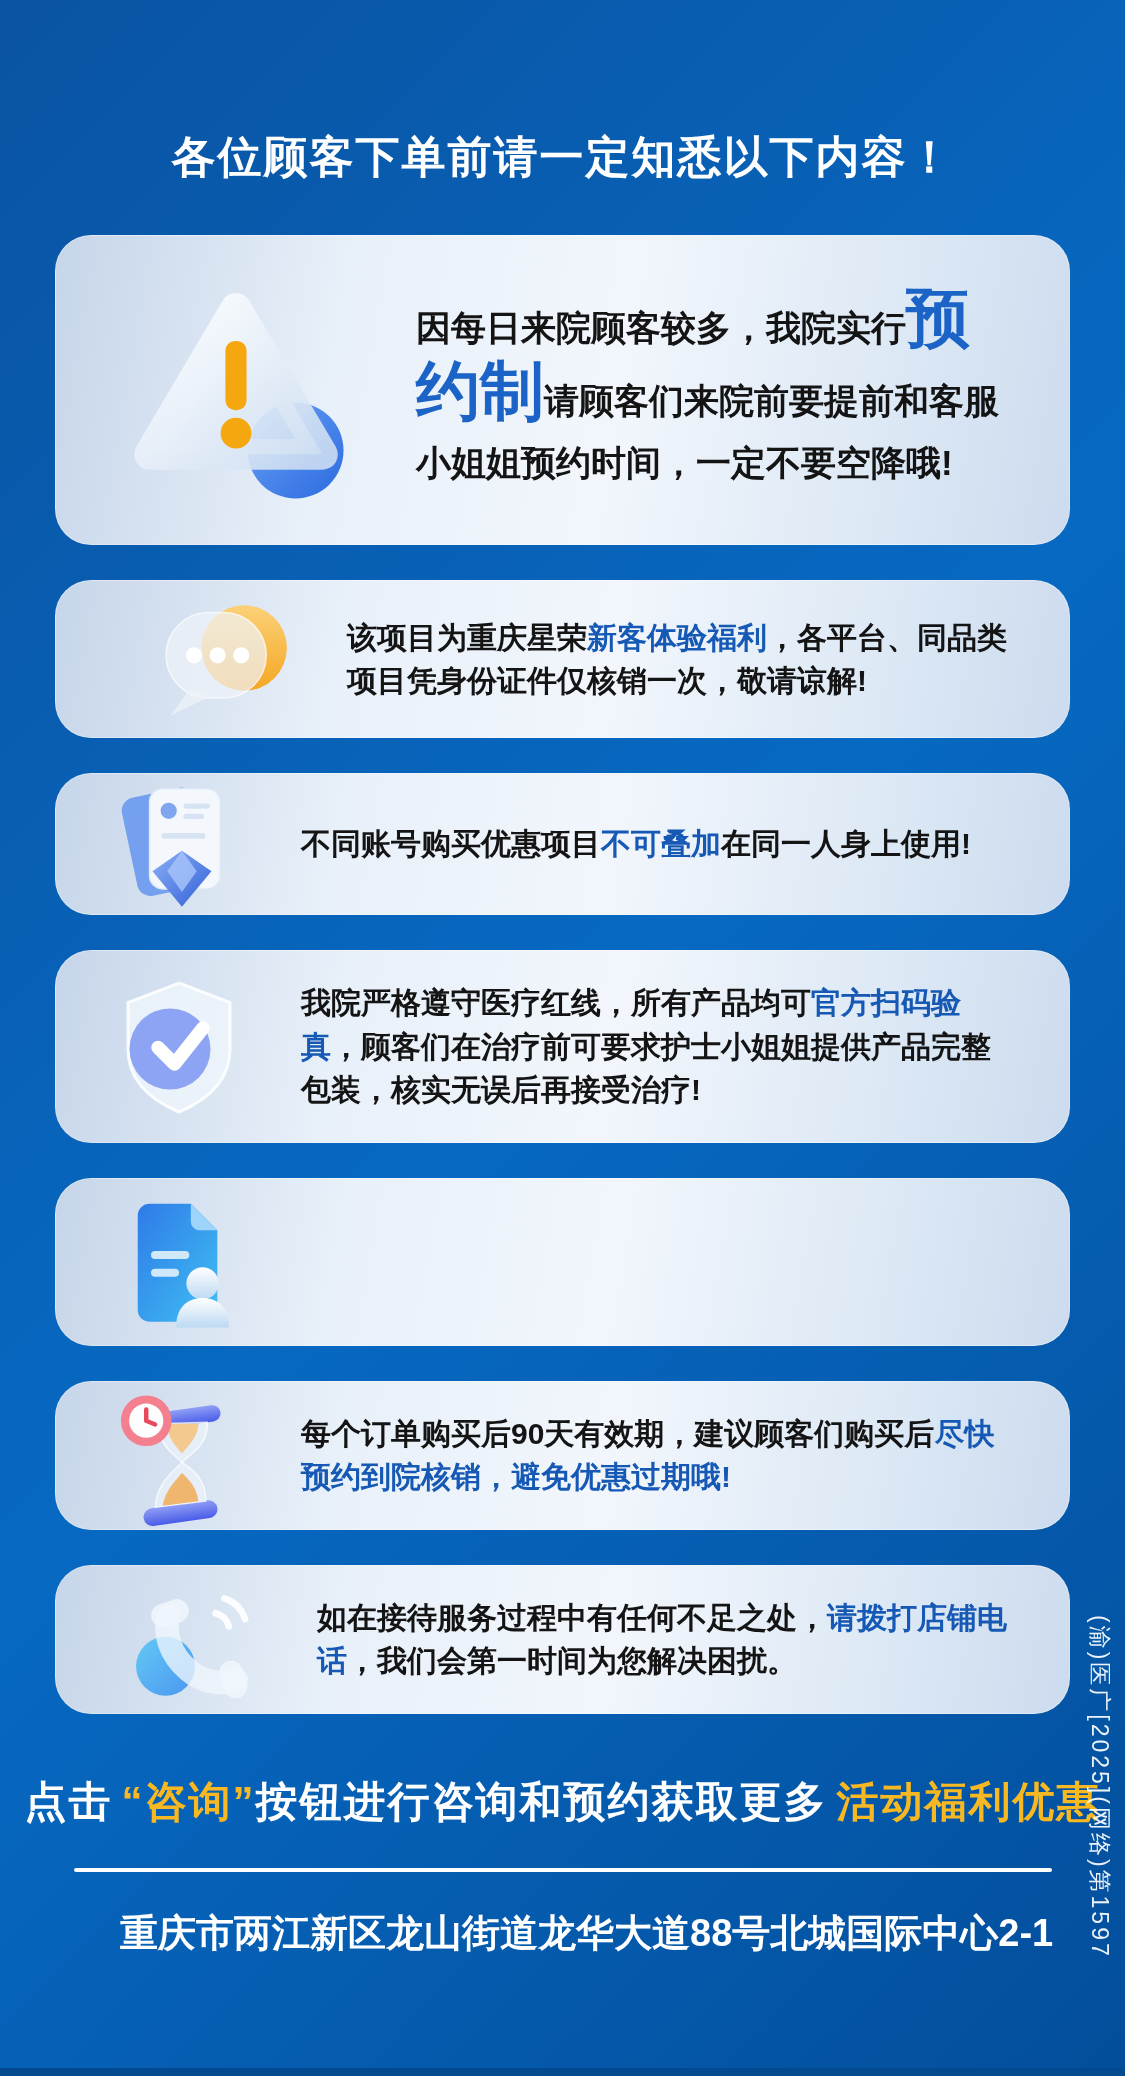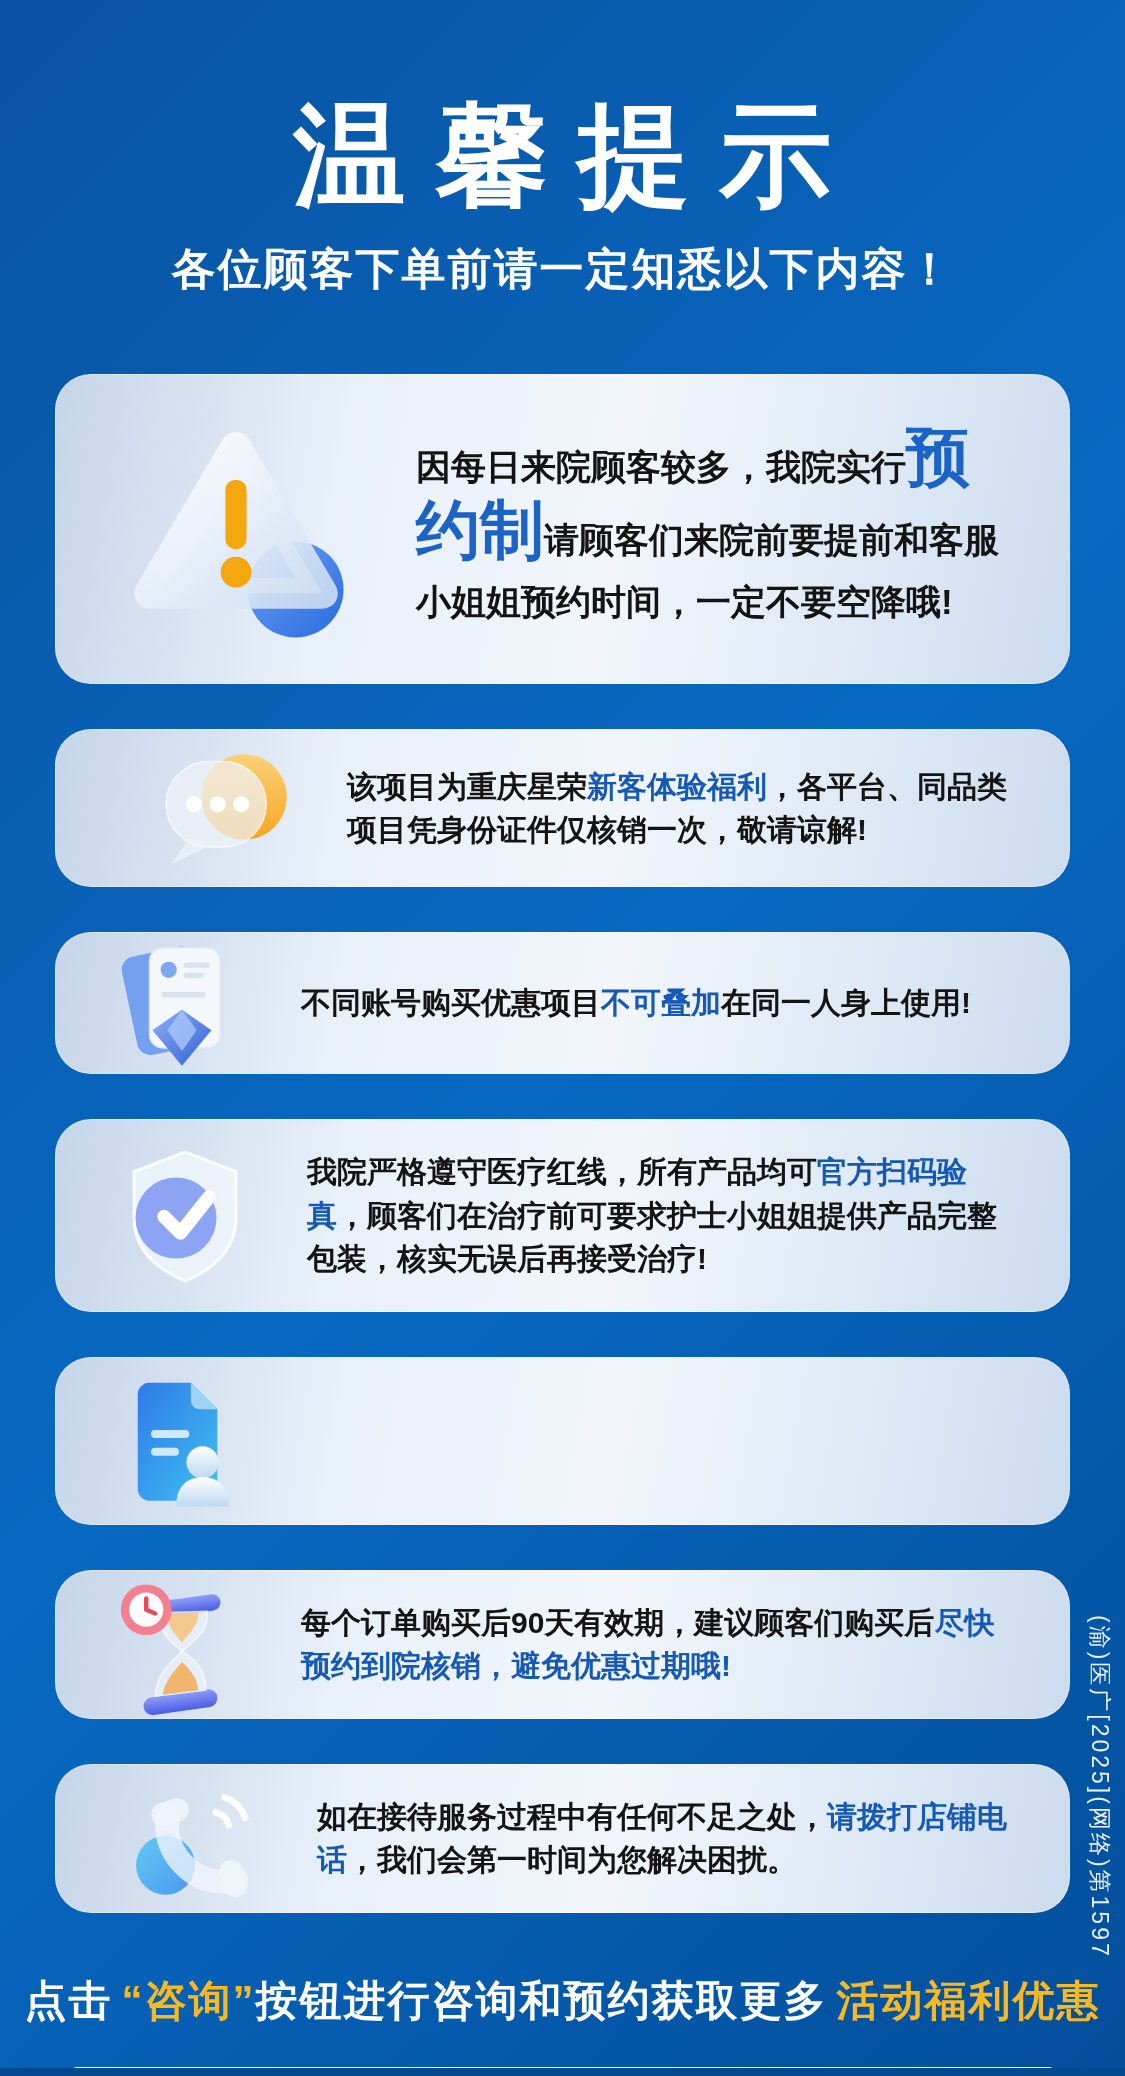--- a/index.html
+++ b/index.html
@@ -15,21 +15,21 @@
   
   .header{text-align:center;padding-top:100px;}
   .title{
     color:#ffffff;font-size:112px;font-weight:900;line-height:1;
     letter-spacing:30px;padding-left:30px;
   }
   .subtitle{
     color:#ffffff;font-size:44px;font-weight:700;margin-top:28px;letter-spacing:2px;
   }
   
-  .cards{margin:75px 55px 0;display:flex;flex-direction:column;gap:45px;}
+  .cards{margin:48px 55px 0;display:flex;flex-direction:column;gap:35px;}
   .card{
     display:flex;align-items:center;
     border-radius:36px;
     background:linear-gradient(100deg,#c6d5e9 0%,#e8f0f9 28%,#f2f6fc 55%,#dde9f5 80%,#ccdbee 100%);
     border:1px solid rgba(255,255,255,0.35);
     box-sizing:border-box;
   }
   .icon-box{width:245px;flex:0 0 auto;display:flex;align-items:center;justify-content:center;}
   .card-first .icon-box{width:360px;}
   .card-text{
@@ -54,21 +54,20 @@
     writing-mode:vertical-rl;text-orientation:sideways;
   }
   .bottom-strip{position:absolute;left:0;right:0;bottom:0;height:8px;background:#03498f;}
 </style>
 </head>
 <body>
 
 <div class="page">
 
   <div class="header">
-    <div class="title">温馨提示</div>
     <div class="subtitle">各位顾客下单前请一定知悉以下内容！</div>
   </div>
 
   <div class="cards">
 
     <div class="card card-first" style="min-height:310px;">
       <div class="icon-box">
         <svg width="250" height="240" viewBox="0 0 130 125">
           <defs>
             <linearGradient id="triG" x1="0" y1="0" x2="1" y2="1">
@@ -124,21 +123,21 @@
           <rect x="53" y="20" width="18" height="3.5" rx="1.75" fill="#d7e3f2"></rect>
           <rect x="53" y="27" width="14" height="3.5" rx="1.75" fill="#d7e3f2"></rect>
           <rect x="38" y="40" width="30" height="4" rx="2" fill="#d7e3f2"></rect>
           <polygon points="52,52 72,66 52,90 32,66" fill="url(#gemG)"></polygon>
           <polygon points="52,52 62,66 52,80 42,66" fill="#a9c4fa" opacity="0.8"></polygon>
         </svg>
       </div>
       <div class="card-text"><span>不同账号购买优惠项目</span><span class="accent">不可叠加</span><span>在同一人身上使用!</span></div>
     </div>
 
-    <div class="card" style="min-height:160px;padding-left:6px;">
+    <div class="card" style="min-height:160px;">
       <div class="icon-box">
         <svg width="150" height="150" viewBox="0 0 100 100">
           <defs>
             <clipPath id="shieldClip">
               <path d="M50 8 L84 21 V52 C84 73 69 86 50 94 C31 86 16 73 16 52 V21 Z"></path>
             </clipPath>
           </defs>
           <path d="M50 8 L84 21 V52 C84 73 69 86 50 94 C31 86 16 73 16 52 V21 Z" fill="rgba(240,246,253,0.78)" stroke="rgba(255,255,255,0.85)" stroke-width="2"></path>
           <circle cx="44" cy="52" r="27" fill="#7d97f2" opacity="0.85" clip-path="url(#shieldClip)"></circle>
           <path d="M36 51 L47 62 L66 38" fill="none" stroke="#ffffff" stroke-width="9" stroke-linecap="round" stroke-linejoin="round"></path>

